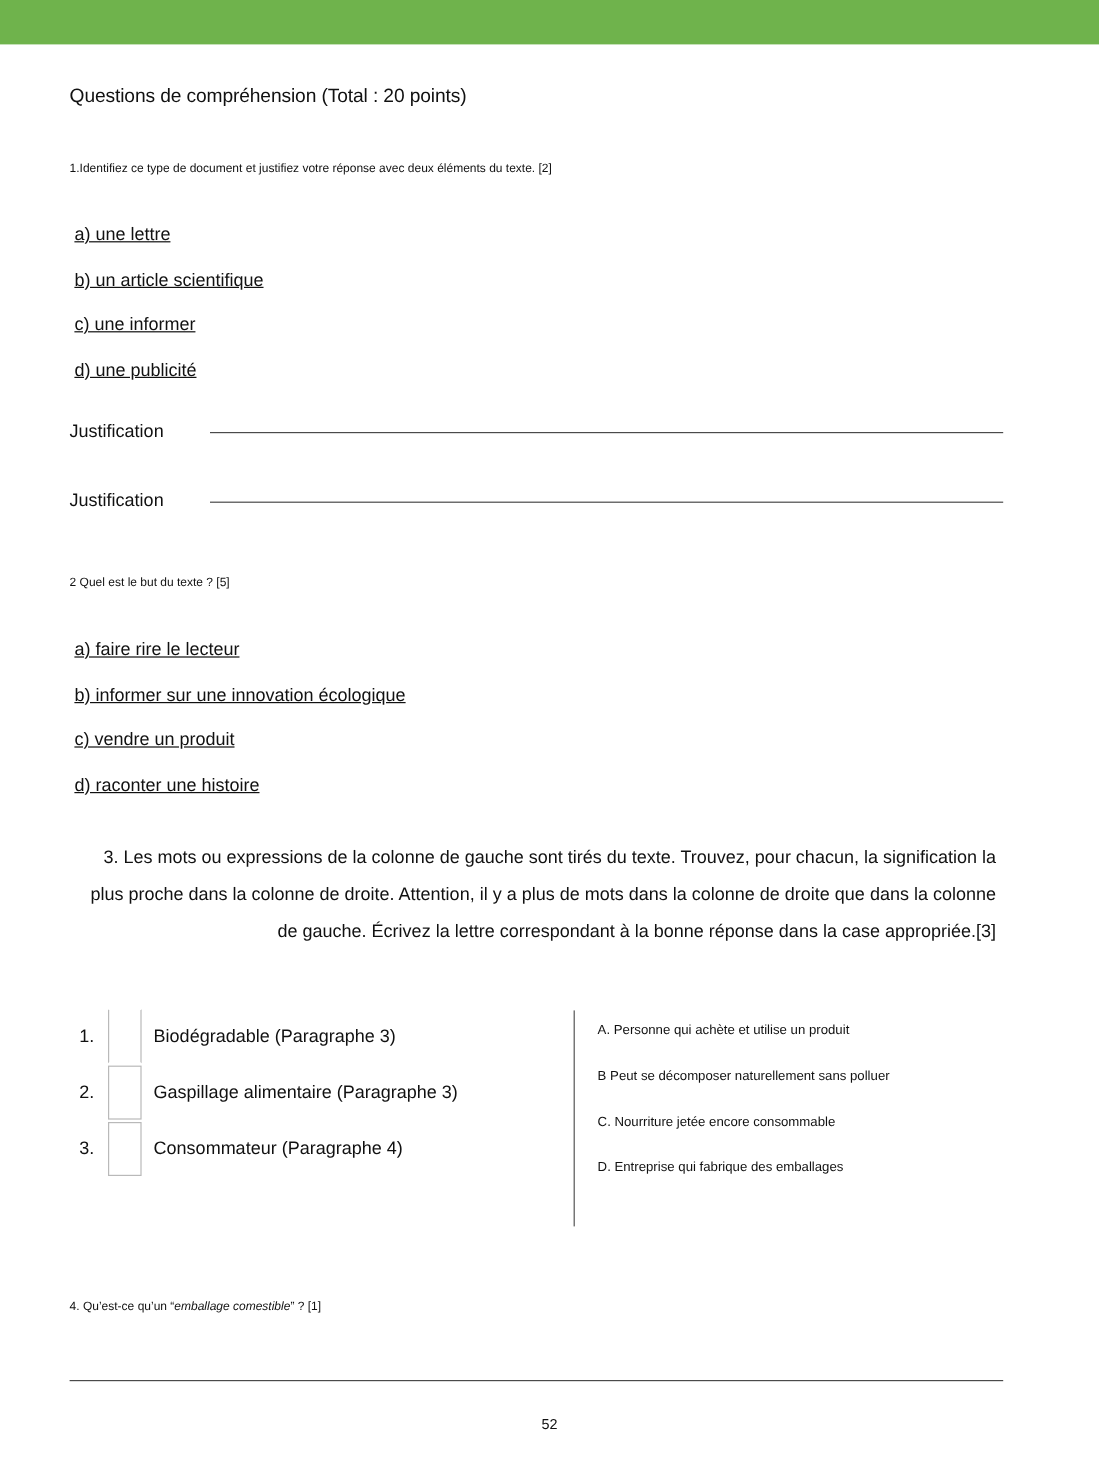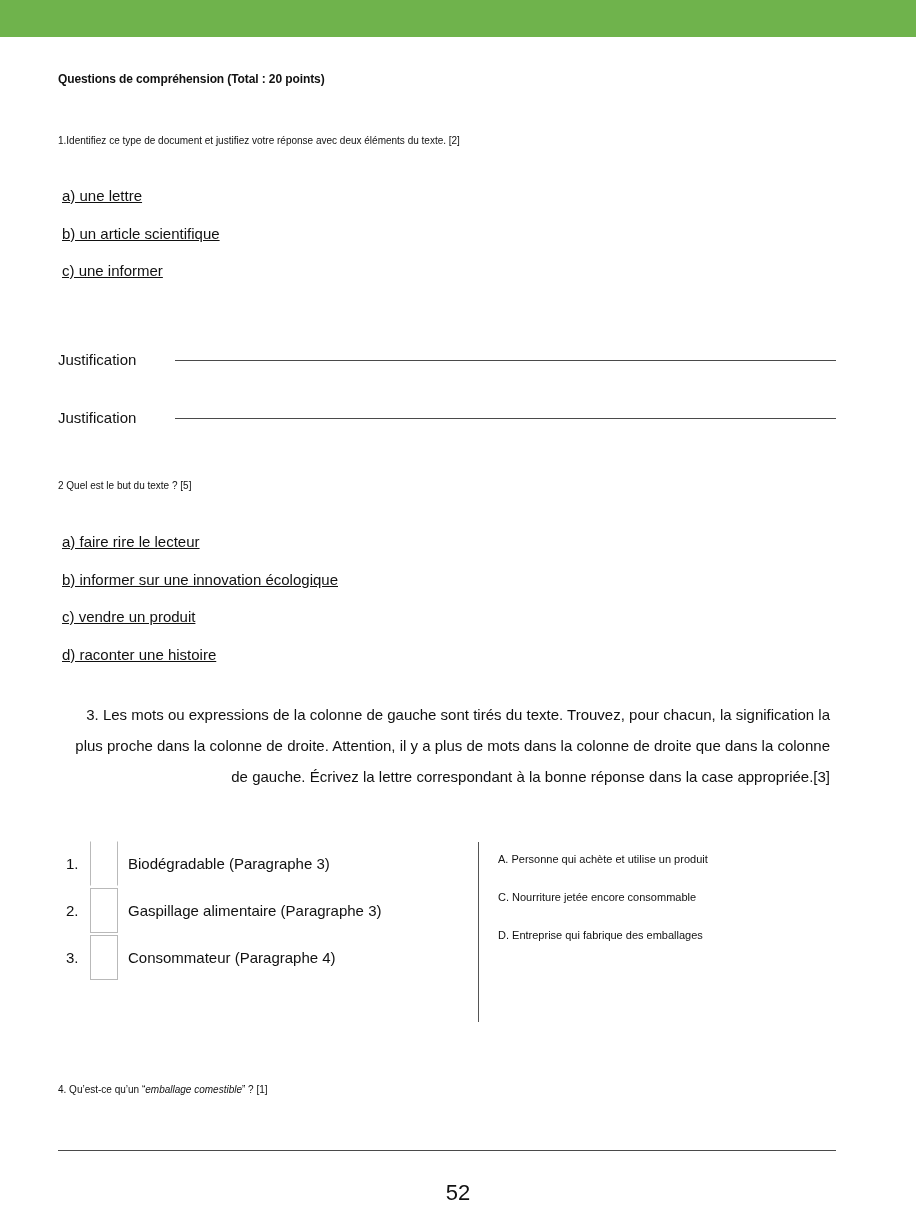--- a/index.html
+++ b/index.html
@@ -37,22 +37,22 @@
     position: absolute;
     left: 58px;
     top: 0;
     width: 790px;
   }
 
   .page-title {
     position: absolute;
     left: 0;
     top: 72px;
-    font-size: 12px;
-    font-weight: bold;
+    font-size: 16px;
+    font-weight: normal;
     letter-spacing: -0.1px;
     white-space: nowrap;
   }
 
   .q-stem {
     position: absolute;
     left: 0;
     font-size: 10px;
     line-height: 31px;
     white-space: nowrap;
@@ -189,40 +189,41 @@
     width: 778px;
     height: 0;
     border-top: 1.6px solid #4a4a4a;
   }
   .page-number {
     position: absolute;
     left: 0;
     top: 1180px;
     width: 916px;
     text-align: center;
-    font-size: 22px;
+    font-size: 12px;
   }
 </style>
 </head>
 <body>
 
 <div class="page">
 
   <div class="header-band"></div>
 
   <div class="content">
 
     <div class="page-title">Questions de compréhension (Total : 20 points)</div>
 
     <div class="q-stem" id="q1-stem">1.Identifiez ce type de document et justifiez votre réponse avec deux éléments du texte. [2]</div>
 
     <div class="options" id="q1-options">
       <div class="opt">a) une lettre</div>
       <div class="opt">b) un article scientifique</div>
       <div class="opt">c) une informer</div>
+      <div class="opt">d) une publicité</div>
     </div>
 
     <div class="justif-row" id="justif-1">
       <span class="justif-label">Justification</span>
       <span class="justif-rule"></span>
     </div>
 
     <div class="justif-row" id="justif-2">
       <span class="justif-label">Justification</span>
       <span class="justif-rule"></span>
@@ -260,20 +261,21 @@
           <span class="match-box"></span>
           <span class="match-term">Consommateur  (Paragraphe 4)</span>
         </div>
 
       </div>
 
       <div class="match-divider"></div>
 
       <div class="match-right">
         <div class="match-opt">A. Personne qui achète et utilise un produit</div>
+        <div class="match-opt">B  Peut se décomposer naturellement sans polluer</div>
         <div class="match-opt">C. Nourriture jetée encore consommable</div>
         <div class="match-opt">D. Entreprise qui fabrique des emballages</div>
       </div>
 
     </div>
 
     <div class="q-stem" id="q4-stem"><span>4. Qu’est-ce qu’un “</span><span class="italic">emballage comestible</span><span>” ? [1]</span></div>
 
   </div>
 

